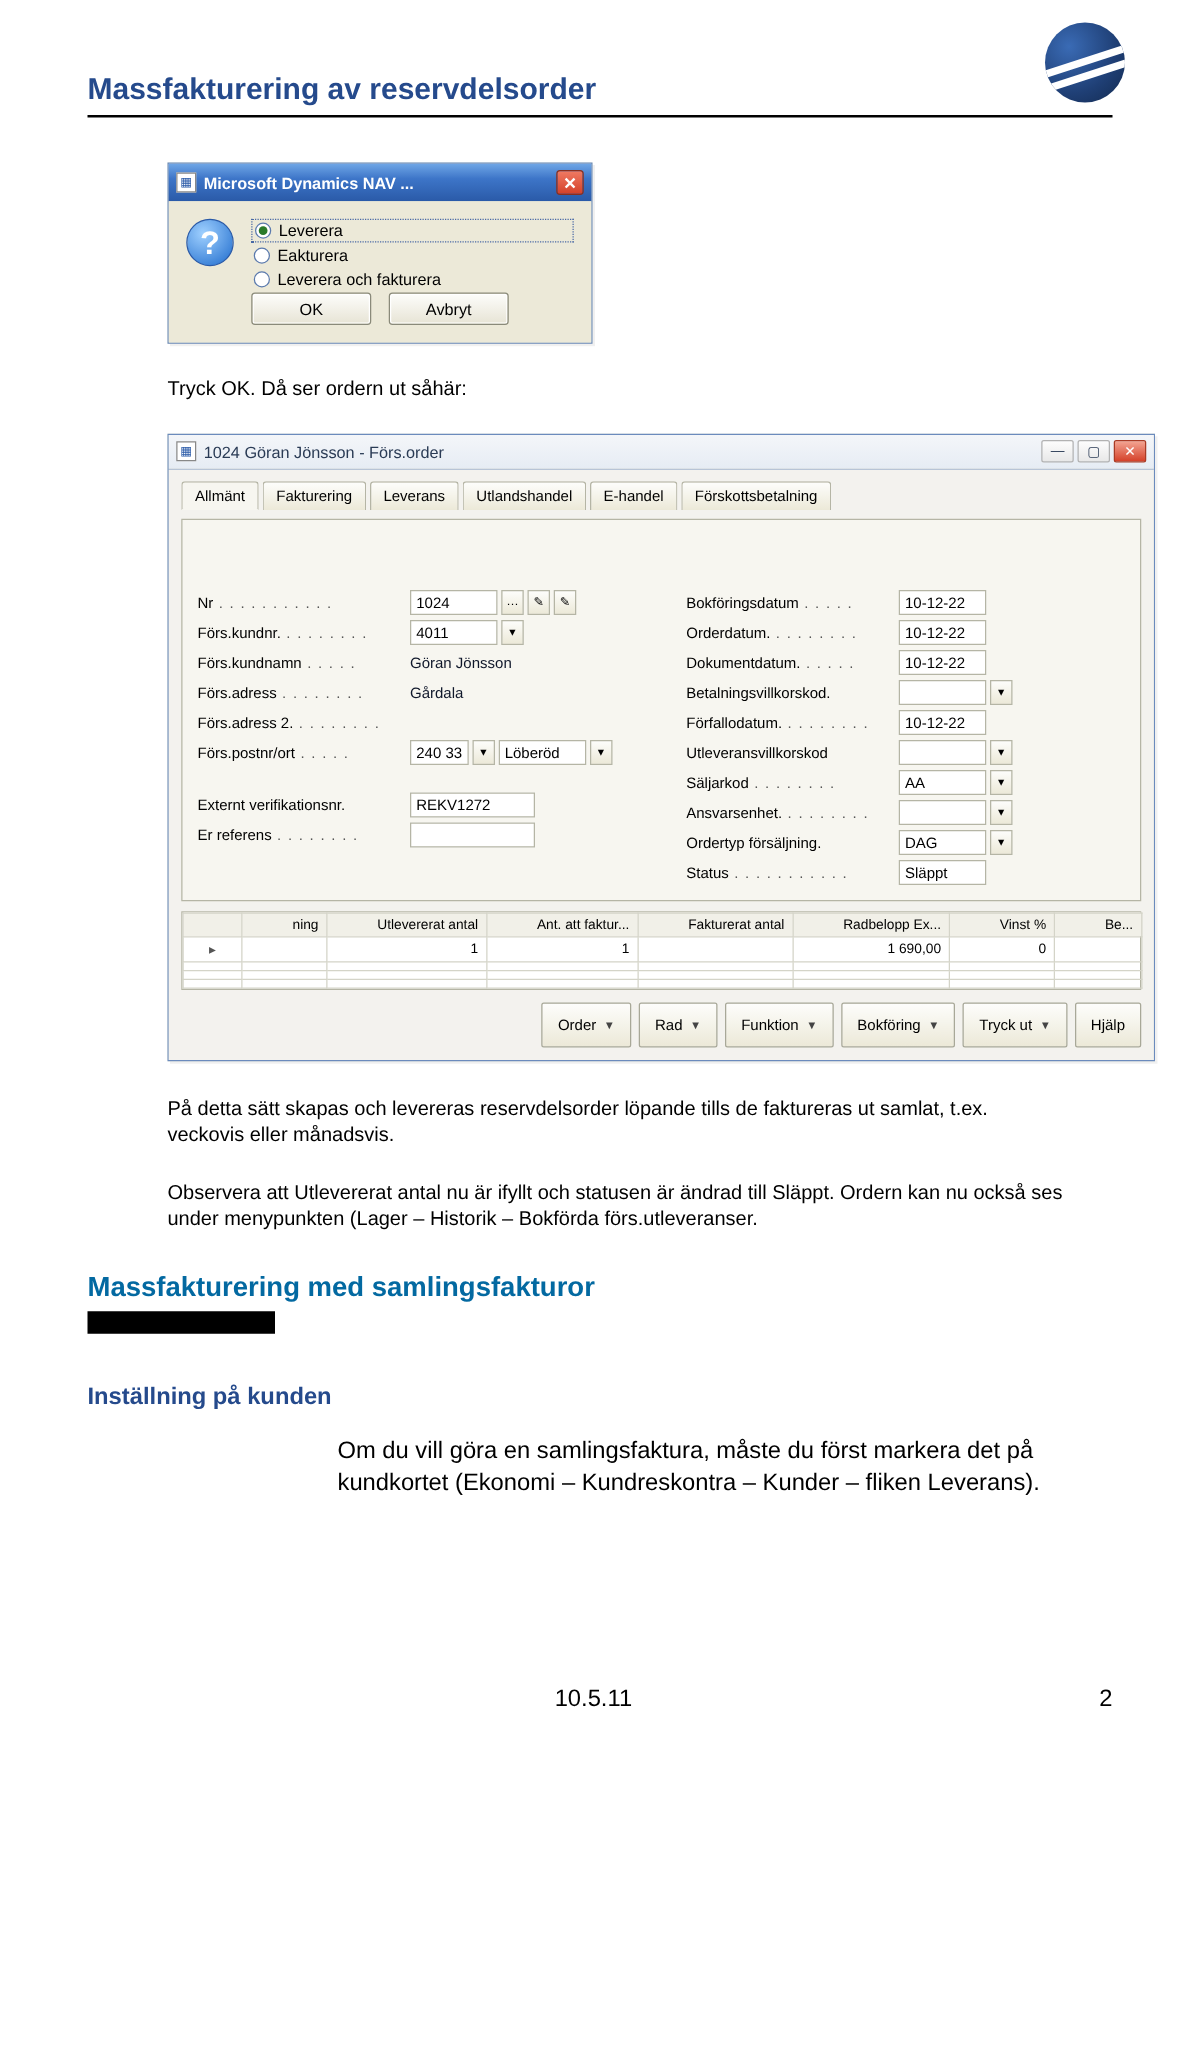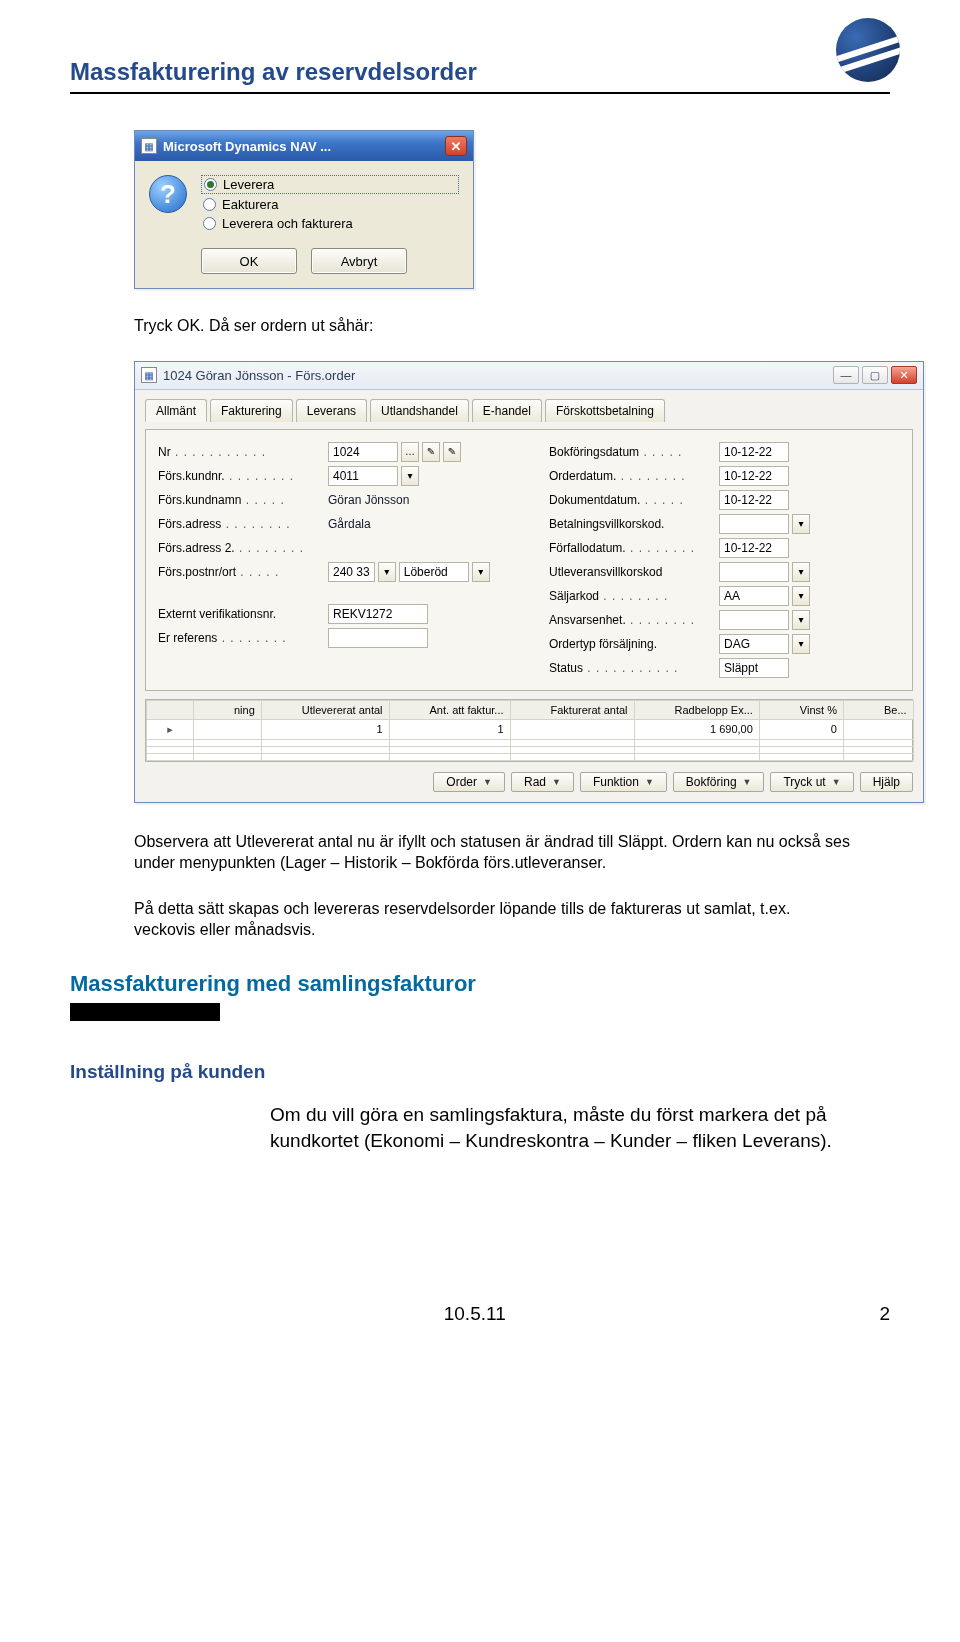--- a/index.html
+++ b/index.html
@@ -117,21 +117,21 @@
     width: 13px; height: 13px; border-radius: 50%;
     border: 1px solid #5b7aad;
     background: #fff;
     display: inline-flex; align-items: center; justify-content: center;
   }
   .radio.checked::after {
     content: ""; width: 7px; height: 7px; border-radius: 50%;
     background: #2a7a2a;
   }
   .btn-row {
-    display: flex; gap: 14px; justify-content: center; margin-top: 14px;
+    display: flex; gap: 14px; justify-content: center; 
   }
   .winbtn {
     min-width: 96px; height: 26px;
     background: linear-gradient(#fdfdfb, #e7e4d5);
     border: 1px solid #8a8a7a;
     border-radius: 3px;
     font-size: 13px;
     display: flex; align-items: center; justify-content: center;
     box-shadow: inset 0 0 0 1px #fff;
   }
@@ -180,21 +180,21 @@
   .tab.active {
     background: #f7f6f0;
     border-bottom: 1px solid #f7f6f0;
     z-index: 2;
   }
   .tabpanel {
     border: 1px solid #b5b5a5;
     background: #f7f6f0;
     padding: 10px 12px;
   }
-  .form2col { display: flex; gap: 40px; }
+  .form2col { display: flex; gap: 40px; margin-top: 44px; }
   .formcol { flex: 1; }
   .frow {
     display: flex; align-items: center;
     height: 24px;
     font-size: 12px;
   }
   .flabel {
     width: 170px;
     white-space: nowrap;
     overflow: hidden;
@@ -235,21 +235,21 @@
     white-space: nowrap;
   }
   .lines th { background:#f1f0e8; font-weight: normal; text-align: center; padding-left: 40px; }
   .lines td.left, .lines th.left { text-align: left; }
   .lines .rowmark { width: 18px; text-align:center; color:#555; }
   .bottombtns {
     display: flex; gap: 6px; justify-content: flex-end;
     margin-top: 10px;
   }
   .bbtn {
-    height: 20px;
+    height: 36px;
     padding: 0 12px;
     border: 1px solid #a8a898;
     background: linear-gradient(#fdfdfb,#ece9d8);
     font-size: 12px;
     display:flex; align-items:center; gap:6px;
     border-radius: 2px;
   }
   .bbtn .caret { font-size: 9px; color:#444; }
 
   h2.section {
@@ -568,22 +568,22 @@
             </div>
           <div class="bbtn">
               <span>Hjälp</span>
             </div>
         </div>
       </div>
     </div>
   </div>
 
   <div class="body-text">
+    <p>På detta sätt skapas och levereras reservdelsorder löpande tills de faktureras ut samlat, t.ex. veckovis eller månadsvis.</p>
     <p>Observera att Utlevererat antal nu är ifyllt och statusen är ändrad till Släppt. Ordern kan nu också ses under menypunkten (Lager – Historik – Bokförda förs.utleveranser.</p>
-    <p>På detta sätt skapas och levereras reservdelsorder löpande tills de faktureras ut samlat, t.ex. veckovis eller månadsvis.</p>
   </div>
 
   <h2 class="section">Massfakturering med samlingsfakturor</h2>
   <div class="underline-bar"></div>
 
   <h3 class="sub">Inställning på kunden</h3>
   <div class="indent">
     <p>Om du vill göra en samlingsfaktura, måste du först markera det på kundkortet (Ekonomi – Kundreskontra – Kunder – fliken Leverans).</p>
   </div>
 

